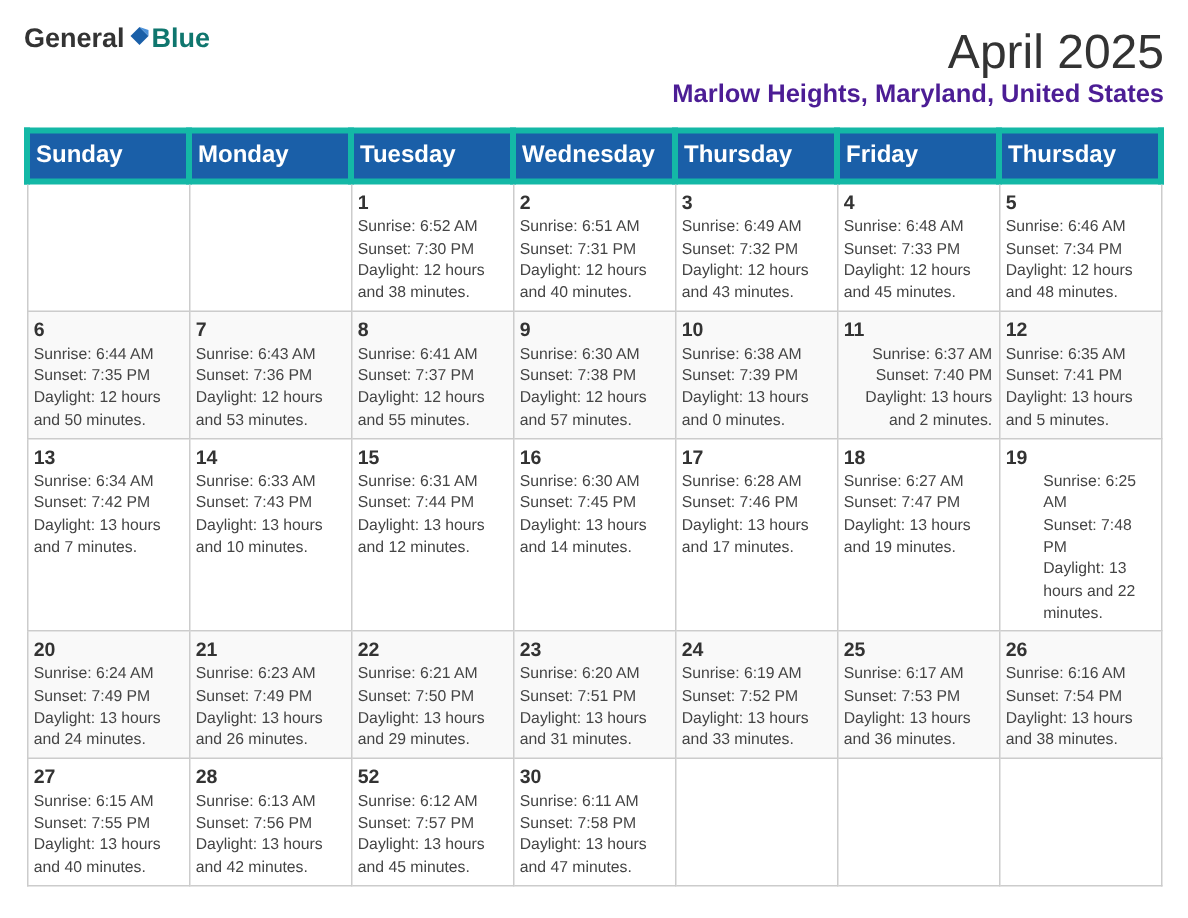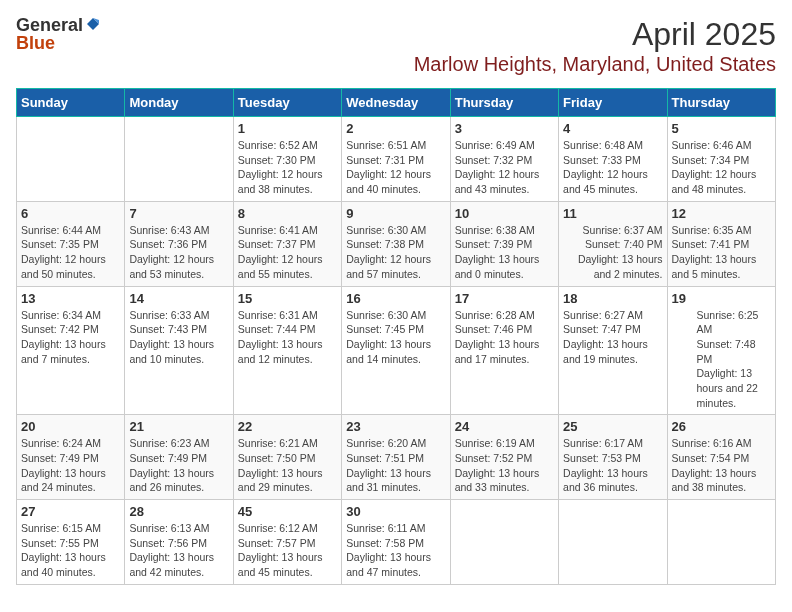--- a/index.html
+++ b/index.html
@@ -11,61 +11,60 @@
       padding: 16px;
     }
     .header {
       display: flex;
       justify-content: space-between;
       align-items: flex-start;
       margin-bottom: 12px;
     }
     .logo {
       display: flex;
-      flex-direction: column;
       align-items: flex-start;
     }
     .logo-general {
       font-size: 18px;
       font-weight: bold;
       color: #333;
       line-height: 1;
     }
     .logo-blue {
       font-size: 18px;
       font-weight: bold;
-      color: #c2410c;
+      color: #0f766e;
       line-height: 1;
     }
     .title-block {
       text-align: right;
     }
     .title-block h1 {
       font-size: 32px;
       font-weight: normal;
       color: #333;
     }
     .title-block h2 {
-      font-size: 20px;
-      font-weight: normal;
-      color: #7f1d1d;
+      font-size: 17px;
+      font-weight: bold;
+      color: #4c1d95;
     }
     .calendar {
       width: 100%;
       border-collapse: collapse;
       font-size: 11px;
     }
     .calendar thead th {
       background-color: #1a5fa8;
       color: #fff;
       padding: 6px 4px;
       text-align: left;
-      font-size: 13px;
-      font-weight: bold;
-      border: 1px solid #14b8a6;
+      font-size: 16px;
+      font-weight: bold;
+      border: 4px solid #14b8a6;
     }
     .calendar tbody td {
       border: 1px solid #ccc;
       vertical-align: top;
       padding: 4px;
       width: 108px;
       min-height: 80px;
       background: #fff;
     }
     .calendar tbody tr:nth-child(even) td {
@@ -293,21 +292,21 @@
 Sunset: 7:55 PM
 Daylight: 13 hours and 40 minutes.</div>
         </td>
         <td>
           <span class="day-number">28</span>
           <div class="day-info" style="white-space: pre-line;">Sunrise: 6:13 AM
 Sunset: 7:56 PM
 Daylight: 13 hours and 42 minutes.</div>
         </td>
         <td>
-          <span class="day-number">45</span>
+          <span class="day-number">52</span>
           <div class="day-info" style="white-space: pre-line;">Sunrise: 6:12 AM
 Sunset: 7:57 PM
 Daylight: 13 hours and 45 minutes.</div>
         </td>
         <td>
           <span class="day-number">30</span>
           <div class="day-info" style="white-space: pre-line;">Sunrise: 6:11 AM
 Sunset: 7:58 PM
 Daylight: 13 hours and 47 minutes.</div>
         </td>

